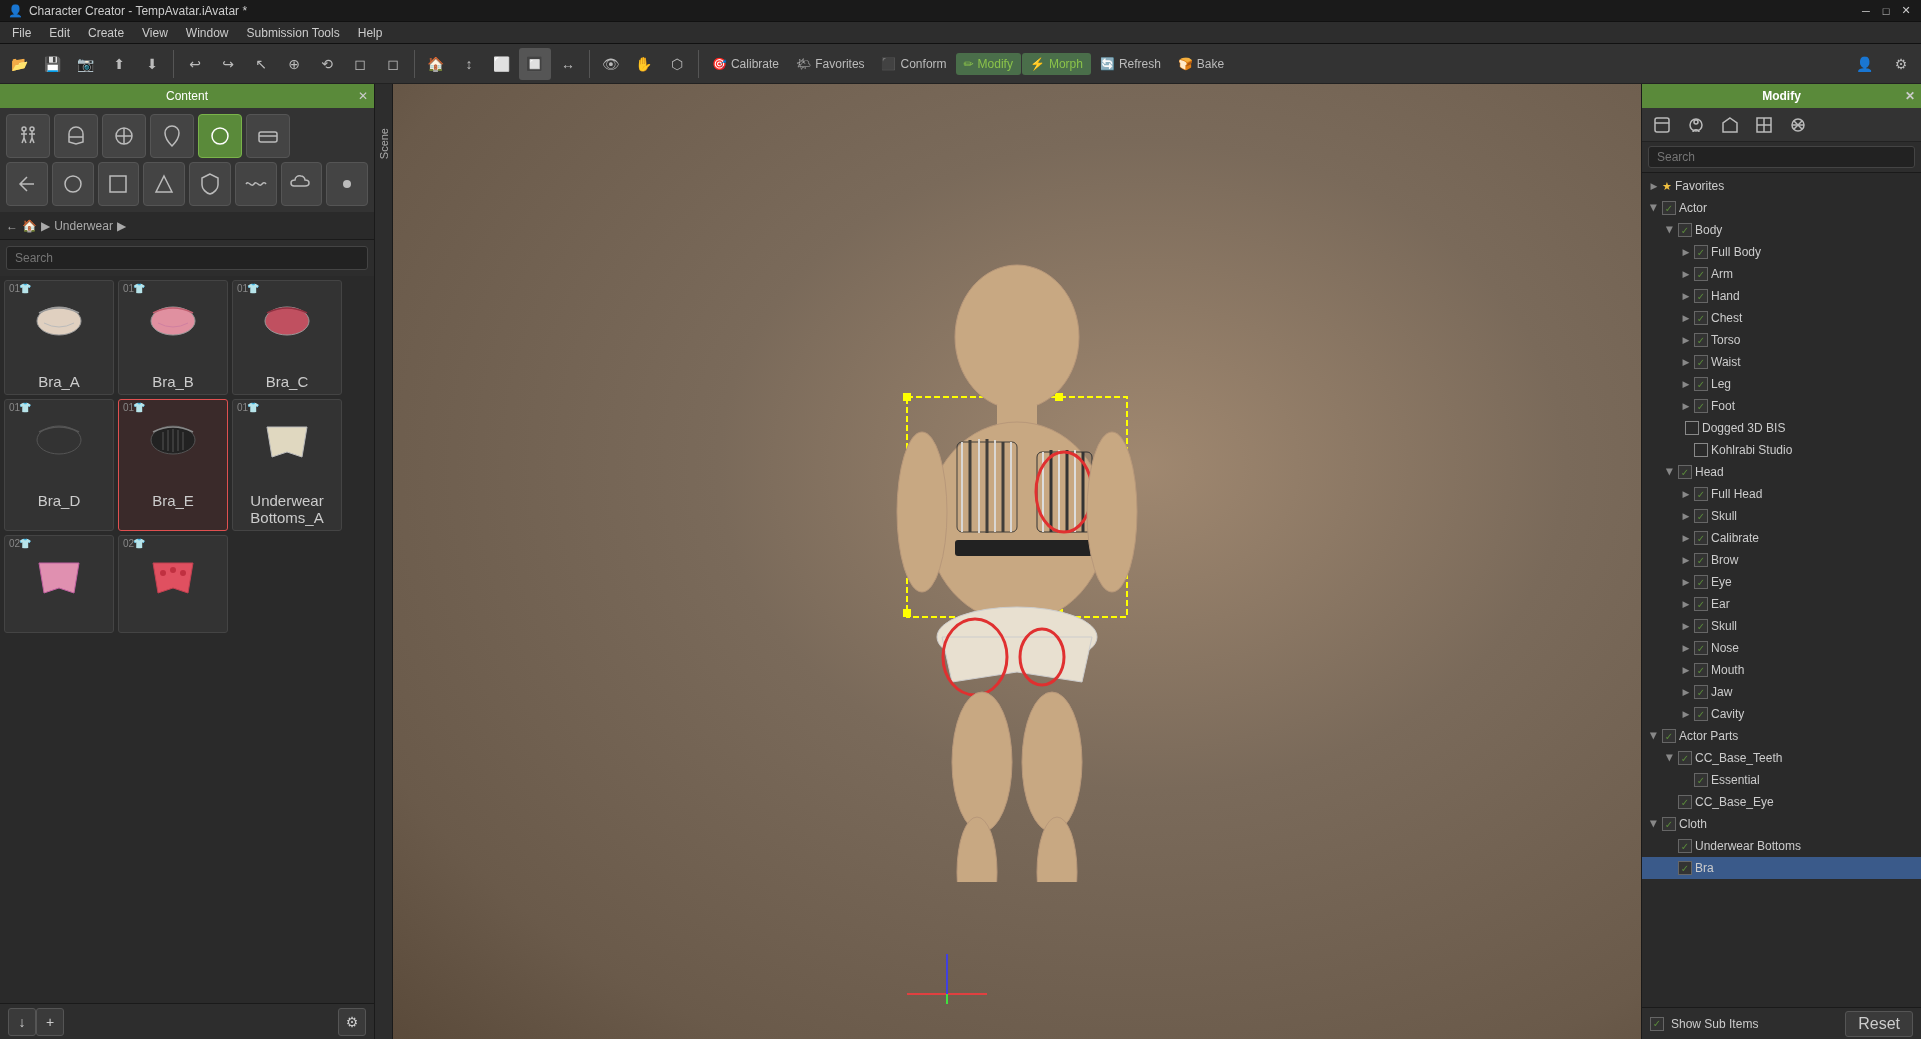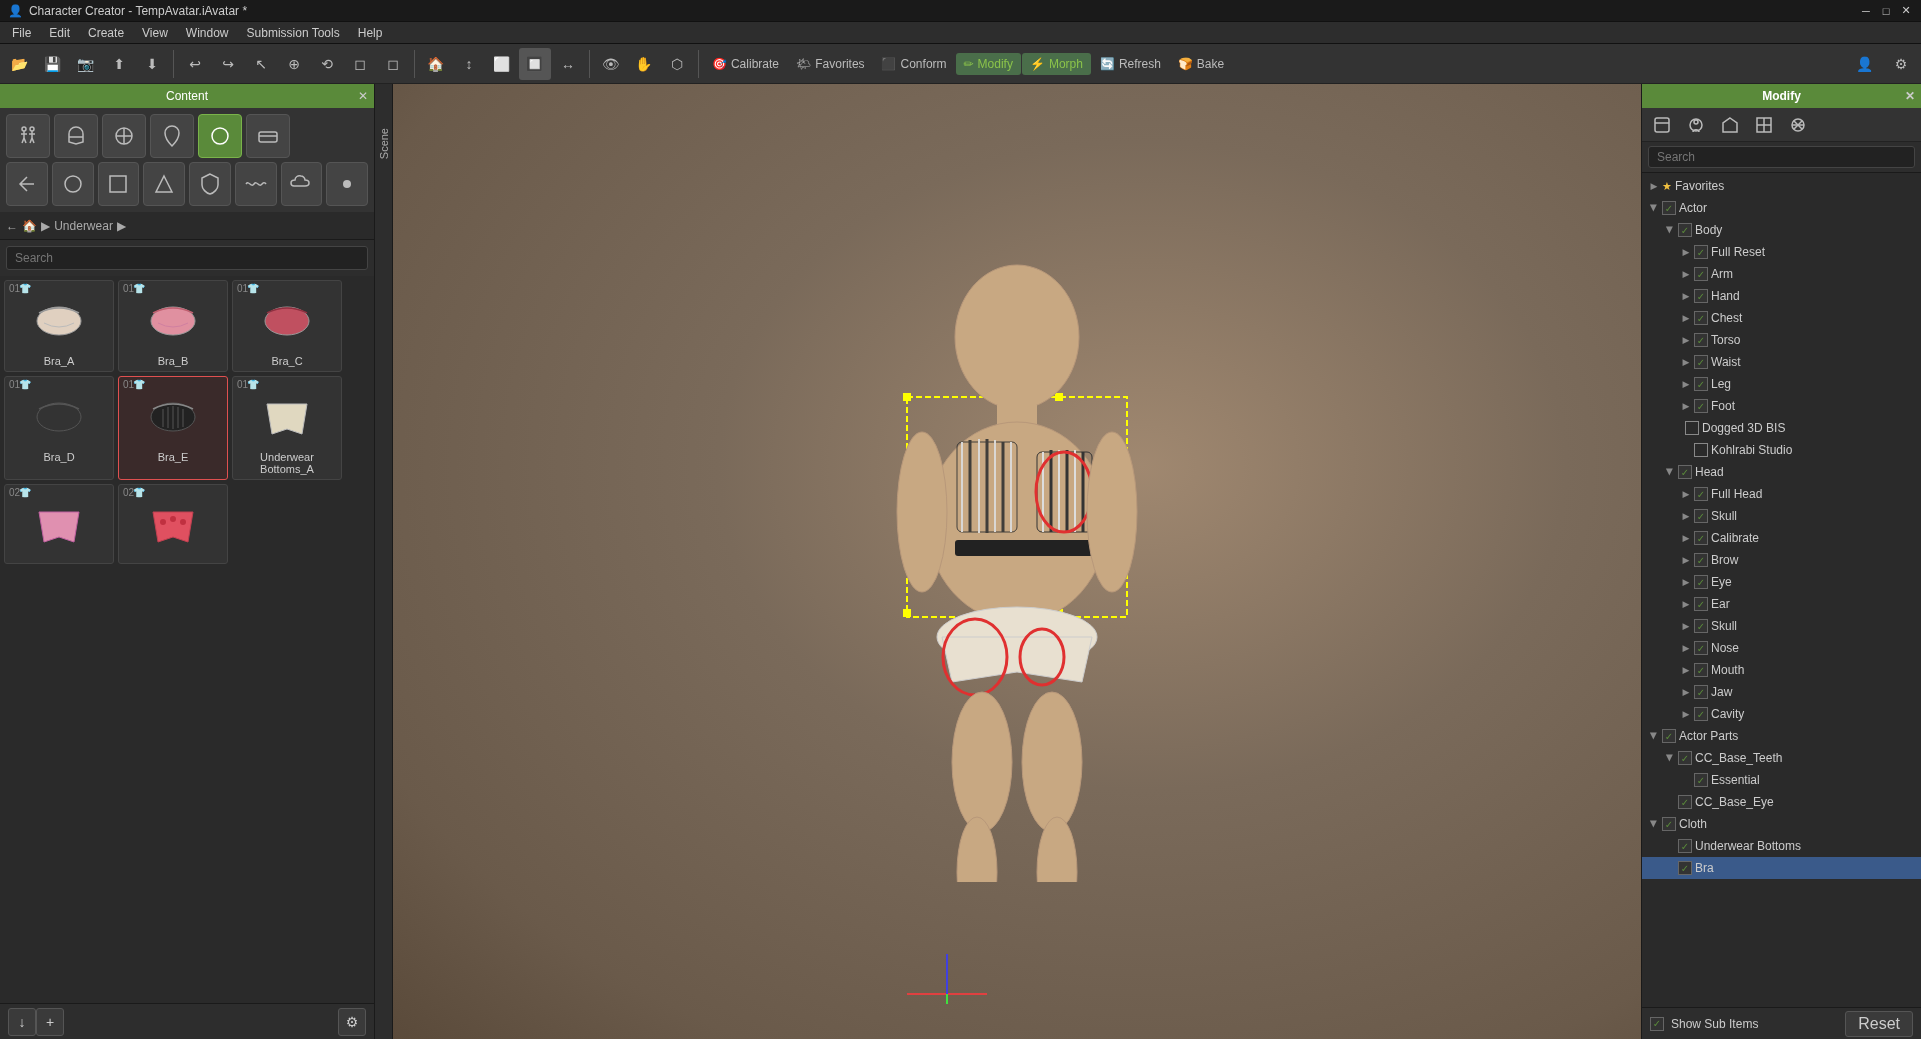--- a/index.html
+++ b/index.html
@@ -235,24 +235,24 @@
     .content-item .item-icon {
       position: absolute; top: 2px; left: 14px;
       font-size: 10px; color: #888;
     }
     .content-item .item-thumb {
       width: 90px; height: 70px;
       display: flex; align-items: center; justify-content: center;
       font-size: 28px;
     }
     .content-item .item-label {
-      font-size: 11px;
+      font-size: 15px;
       color: #ccc;
       text-align: center;
-      margin-top: 0;
+      margin-top: 18px;
     }
 
     
     #left-panel-footer {
       height: 36px;
       background: #2d2d2d;
       border-top: 1px solid #1a1a1a;
       display: flex;
       align-items: center;
       justify-content: space-between;
@@ -884,21 +884,21 @@
 
       <div class="tree-item" style="padding-left:20px">
         <span class="tree-arrow expanded">▶</span>
         <div class="tree-checkbox">✓</div>
         <span class="tree-label">Body</span>
       </div>
 
       <div class="tree-item" style="padding-left:36px">
         <span class="tree-arrow">▶</span>
         <div class="tree-checkbox">✓</div>
-        <span class="tree-label">Full Reset</span>
+        <span class="tree-label">Full Body</span>
       </div>
 
       <div class="tree-item" style="padding-left:36px">
         <span class="tree-arrow">▶</span>
         <div class="tree-checkbox">✓</div>
         <span class="tree-label">Arm</span>
       </div>
 
       <div class="tree-item" style="padding-left:36px">
         <span class="tree-arrow">▶</span>

